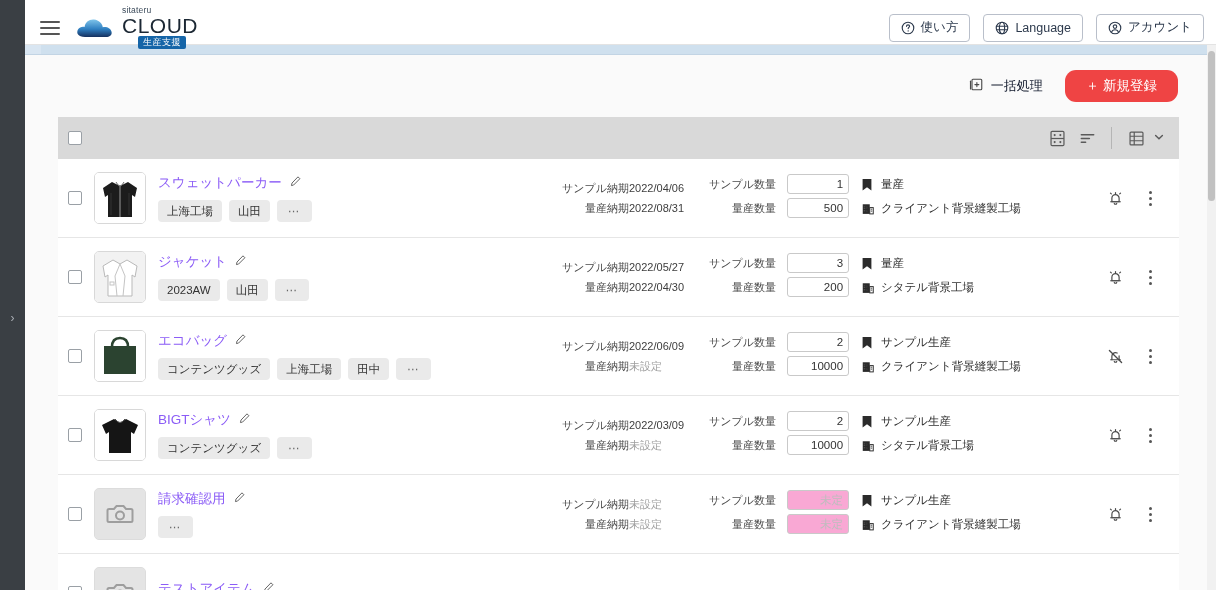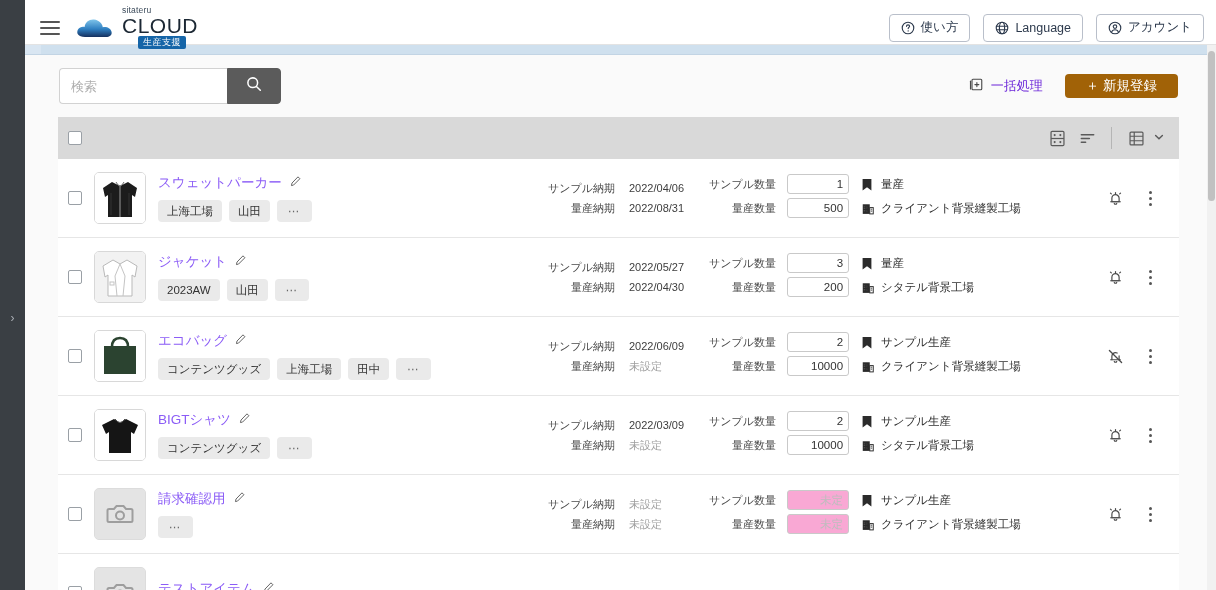--- a/index.html
+++ b/index.html
@@ -79,26 +79,26 @@
   }
   .search-input::placeholder { color: #adadad; }
   .search-btn {
     width: 54px; background: #5b5b5b; border: 1px solid #5b5b5b;
     border-radius: 0 4px 4px 0; display: flex; align-items: center;
     justify-content: center; cursor: pointer;
   }
   .toolbar-spacer { flex: 1; }
   .bulk-btn {
     display: inline-flex; align-items: center; gap: 7px; font-size: 13px;
-    color: #6d28d9; cursor: pointer; background: none; border: none;
+    color: #0f172a; cursor: pointer; background: none; border: none;
     font-family: Liberation Mono, monospace; margin-right: 22px;
   }
   .new-btn {
-    background: #a16207; color: #fff; border: none; border-radius: 4px;
-    height: 24px; padding: 0 21px; font-size: 13.5px; cursor: pointer;
+    background: #ef4444; color: #fff; border: none; border-radius: 11px;
+    height: 32px; padding: 0 21px; font-size: 13.5px; cursor: pointer;
     display: inline-flex; align-items: center; gap: 4px; font-family: inherit;
   }
 
   
   .list-area { padding: 0 37px 0 33px; }
   .list-head {
     height: 42px; background: #d9d9d9; display: flex; align-items: center;
     padding: 0 14px 0 10px;
   }
   .list-head-spacer { flex: 1; }
@@ -128,21 +128,21 @@
   .name { color: #8b5cf6; font-size: 13.5px; cursor: pointer; }
   .pencil { cursor: pointer; }
   .tags { display: flex; align-items: center; gap: 7px; flex-wrap: wrap; }
   .tag {
     background: #eaeaea; color: #333; border-radius: 4px;
     padding: 5px 9px; font-size: 11.5px; line-height: 1.1; cursor: pointer;
   }
   .tag.more { padding: 5px 11px; color: #666; letter-spacing: 1px; }
 
   .dates-col { flex: 0 0 150px; text-align: right; }
-  .drow { display: flex; justify-content: flex-end; align-items: center; gap: 14px; font-size: 11px; color: #4a4a4a; line-height: 20px; }
+  .drow { display: flex; justify-content: flex-end; align-items: center; font-size: 11px; color: #4a4a4a; line-height: 20px; }
   .drow .dlabel { white-space: nowrap; }
   .drow .dval { width: 62px; text-align: left; color: #3d3d3d; }
   .drow .dval.muted { color: #9e9e9e; }
 
   .qty-col { flex: 0 0 125px; margin-left: 18px; }
   .qrow { display: flex; align-items: center; justify-content: flex-end; gap: 11px; margin-bottom: 4px; }
   .qlabel { font-size: 11px; color: #4a4a4a; white-space: nowrap; }
   .qinput {
     width: 62px; height: 20px; border: 1px solid #c9c9c9; border-radius: 3px;
     text-align: right; padding: 0 5px; font-size: 11.5px; color: #333;
@@ -245,31 +245,20 @@
         <span>アカウント</span>
       </button>
     </div>
 
     <div class="blue-strip">
       <div class="knob"></div>
     </div>
     <div class="float-panel"></div>
 
     <div class="toolbar">
-      <div class="search-wrap">
-        <input class="search-input" type="text" placeholder="検索" style="">
-        <div class="search-btn">
-          <span>
-            <svg width="18" height="18" viewBox="0 0 20 20" fill="none" stroke="#fff" stroke-width="1.7">
-              <circle cx="8.6" cy="8.6" r="5.4"></circle>
-              <path d="M12.7 12.7L17 17" stroke-linecap="round"></path>
-            </svg>
-          </span>
-        </div>
-      </div>
       <div class="toolbar-spacer"></div>
 
       <button class="bulk-btn">
         <span>
           <svg width="15" height="15" viewBox="0 0 16 16" fill="none" stroke="#4a4a4a" stroke-width="1.2">
             <rect x="3.2" y="2.4" width="10.4" height="11.2" rx="1"></rect>
             <path d="M1.6 4.4v8.4" stroke-linecap="round"></path>
             <path d="M8.4 6v4.2M6.3 8.1h4.2" stroke-linecap="round"></path>
           </svg>
         </span>

